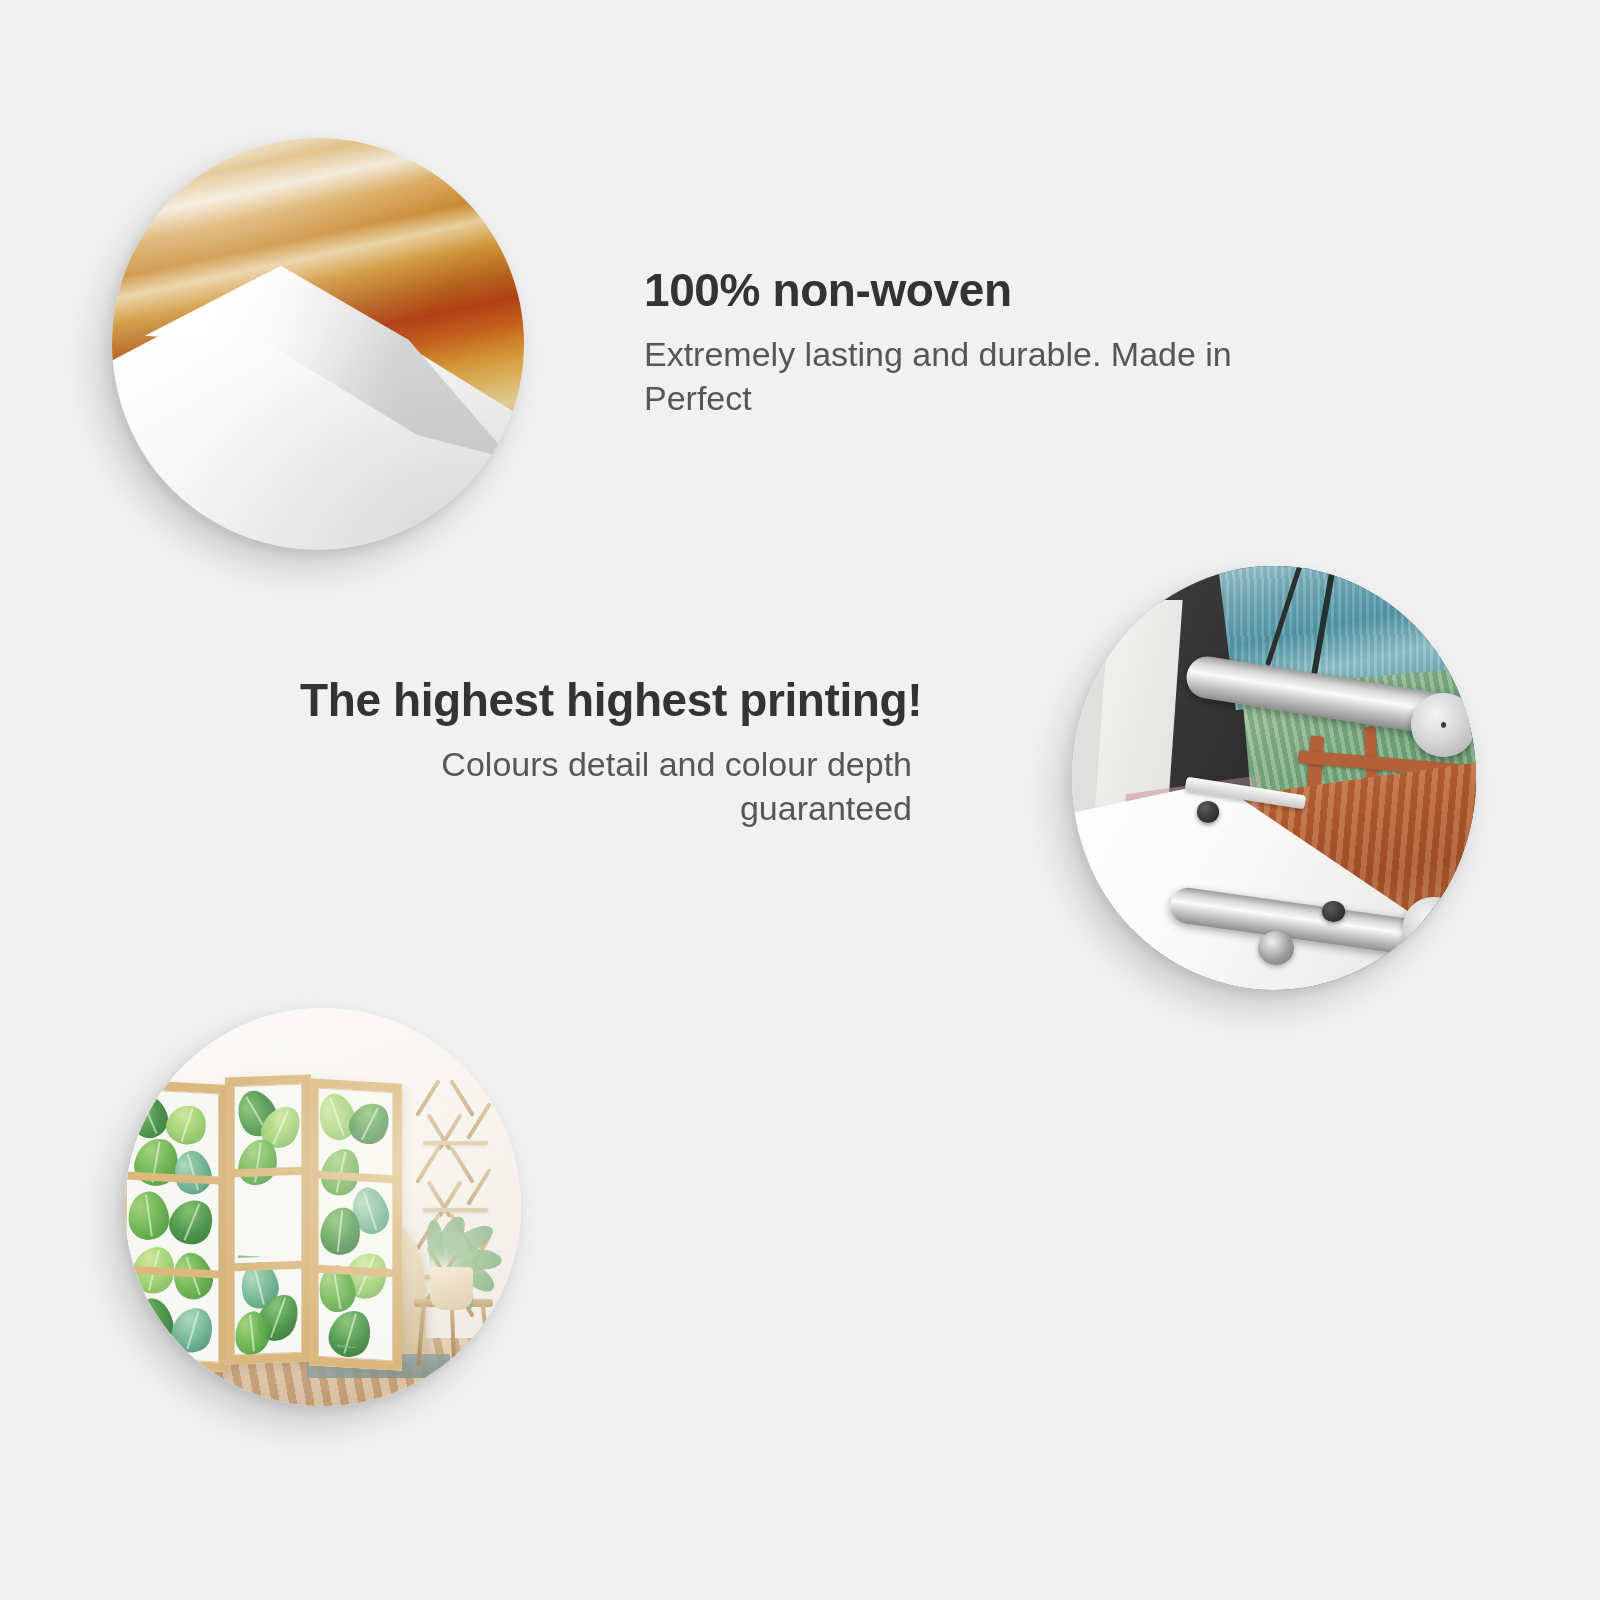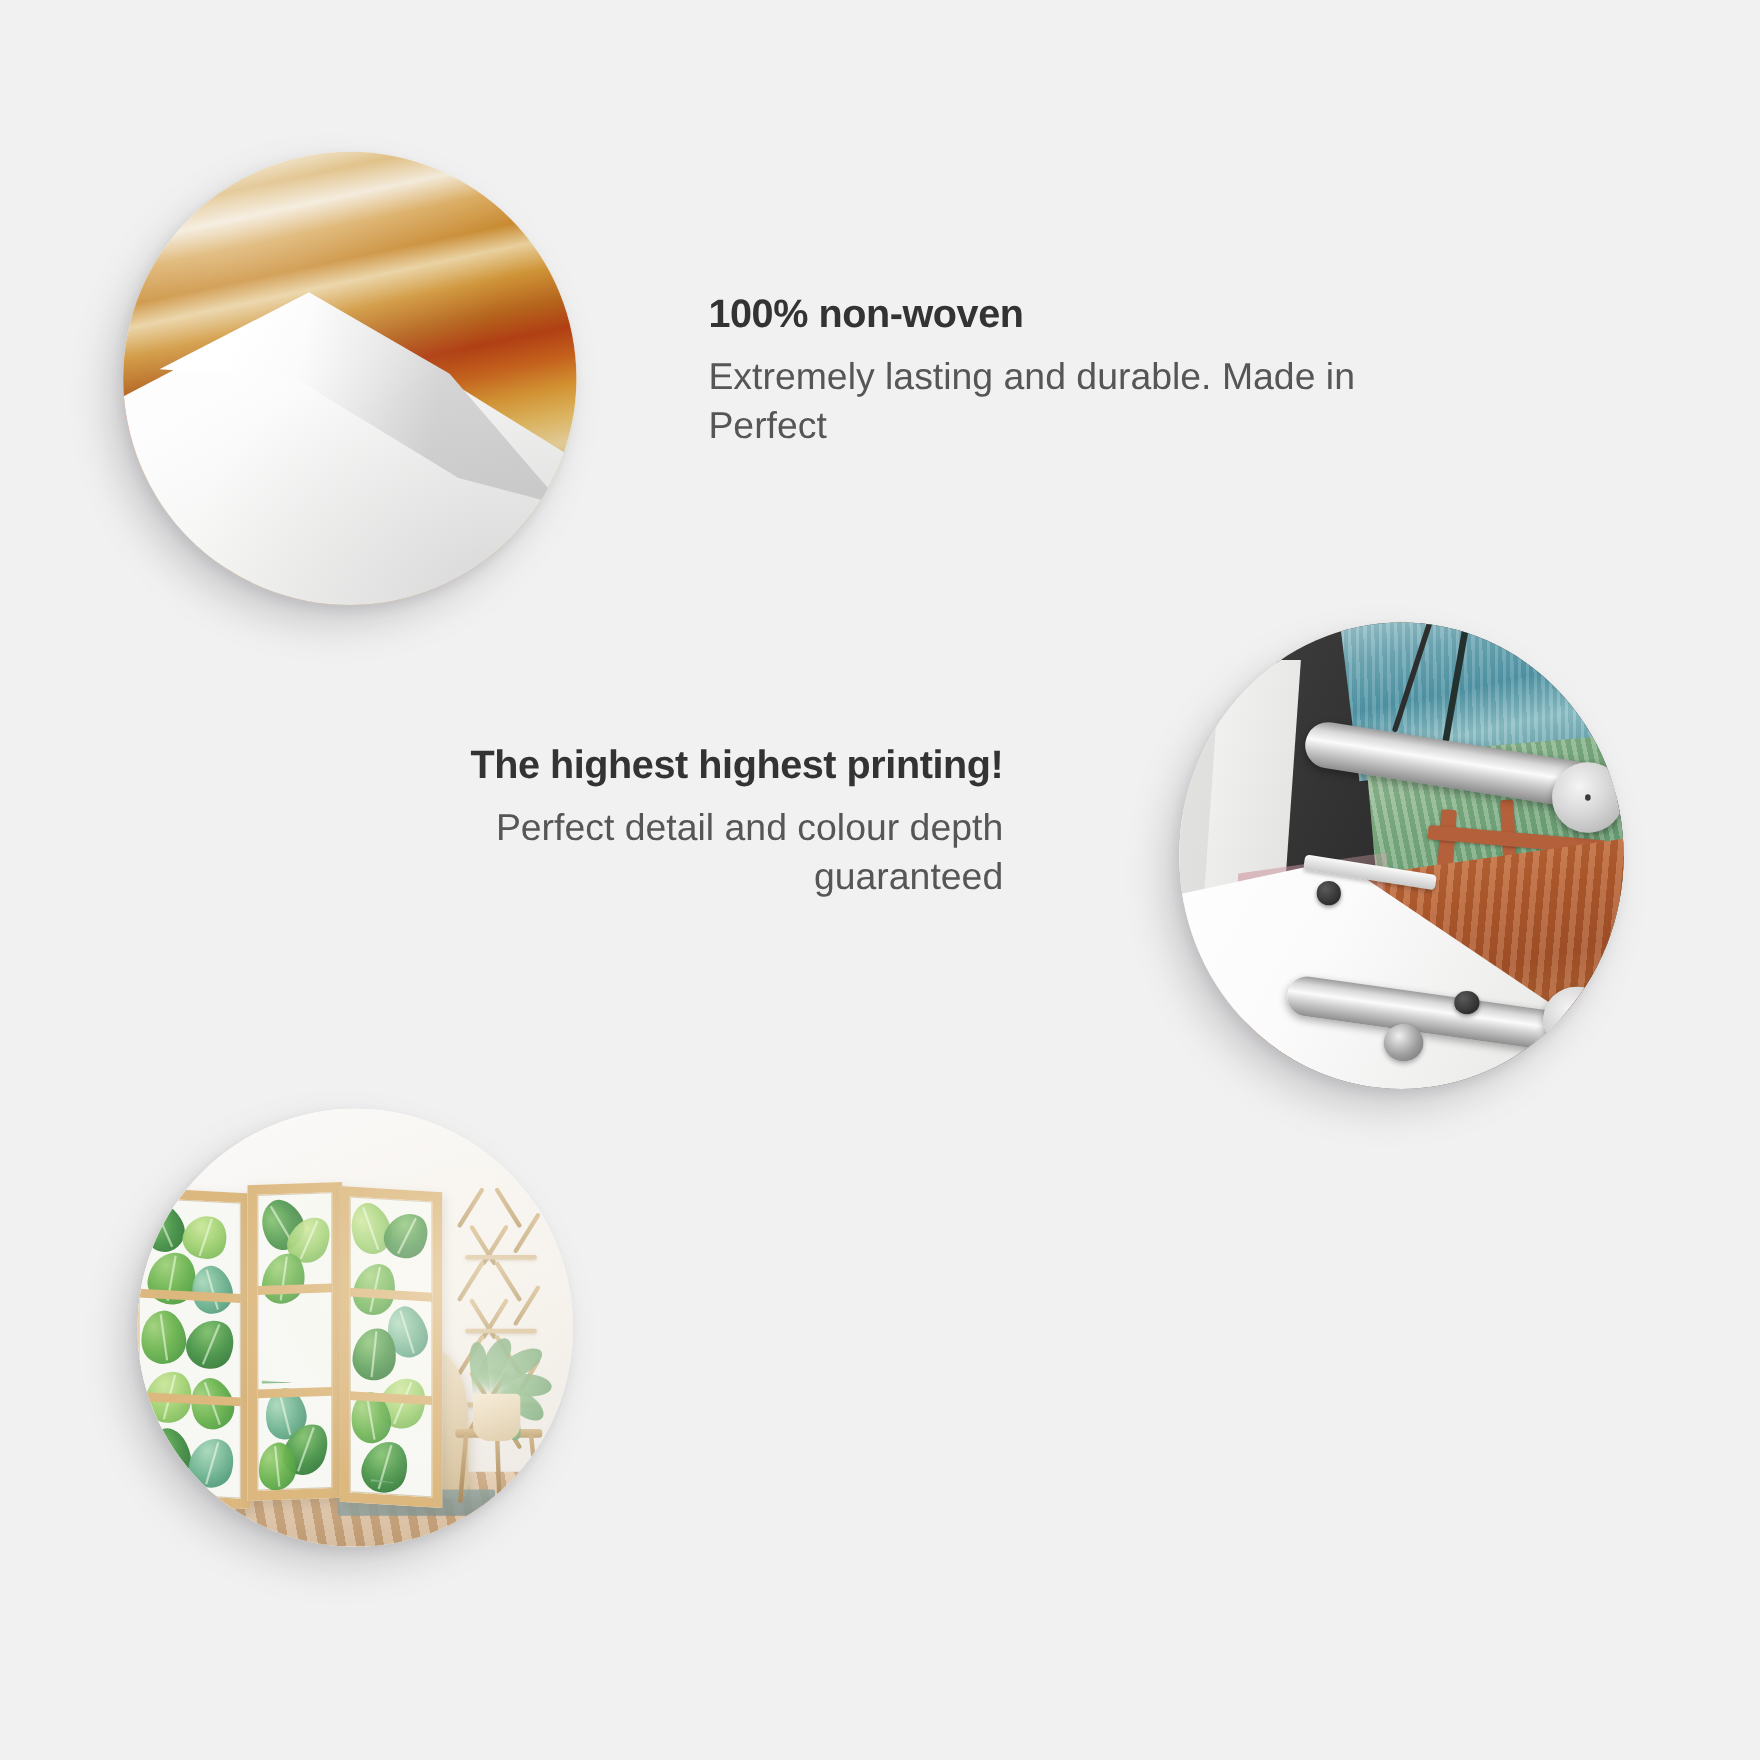--- a/index.html
+++ b/index.html
@@ -255,21 +255,21 @@
              background:linear-gradient(180deg,#d6bc8e,#b99c6c); border-radius:2px; }
   .lat-shelf { position:absolute; width:46%; height:4px; background:#d9c39a; border-radius:2px;
                box-shadow:0 1px 3px rgba(150,130,100,.35); }
 
   .rm-glow { position:absolute; inset:0;
              background:radial-gradient(90% 80% at 72% 40%, rgba(255,250,240,.42) 0%, rgba(255,255,255,0) 62%); }
 
   
   .feature-text { position:absolute; }
   .feature-title {
-    font-size:36px; font-weight:bold; color:#333333;
+    font-size:46px; font-weight:bold; color:#333333;
     letter-spacing:-0.4px; line-height:1.08;
     white-space:nowrap;
   }
   .feature-desc {
     font-size:34px; font-weight:normal; color:#565656;
     line-height:1.29; margin-top:17px;
   }
 
   #text-nonwoven { left:644px; top:266px; width:680px; }
   #text-printing { left:300px; top:676px; width:612px; text-align:right; }
@@ -317,21 +317,21 @@
       <div class="pr-disc" id="disc-tr"></div>
       <div class="pr-disc" id="disc-br"></div>
       <div class="pr-bolt"></div>
       <div class="pr-knob" id="knob-a"></div>
       <div class="pr-knob" id="knob-b"></div>
     </div>
   </div>
 
   <div class="feature-text" id="text-printing">
     <div class="feature-title">The highest highest printing!</div>
-    <div class="feature-desc">Perfect detail and colour depth guaranteed</div>
+    <div class="feature-desc">Colours detail and colour depth guaranteed</div>
   </div>
 
   <div class="media-circle" id="circle-uv">
     <div class="media-inner">
       <div class="rm-wall"></div>
       <div class="rm-floor"></div>
 
       <div class="rm-lattice">
         <div class="lat-bar" style="left:22%;top:2%;transform:rotate(32deg);"></div>
         <div class="lat-bar" style="left:46%;top:2%;transform:rotate(-32deg);"></div>

